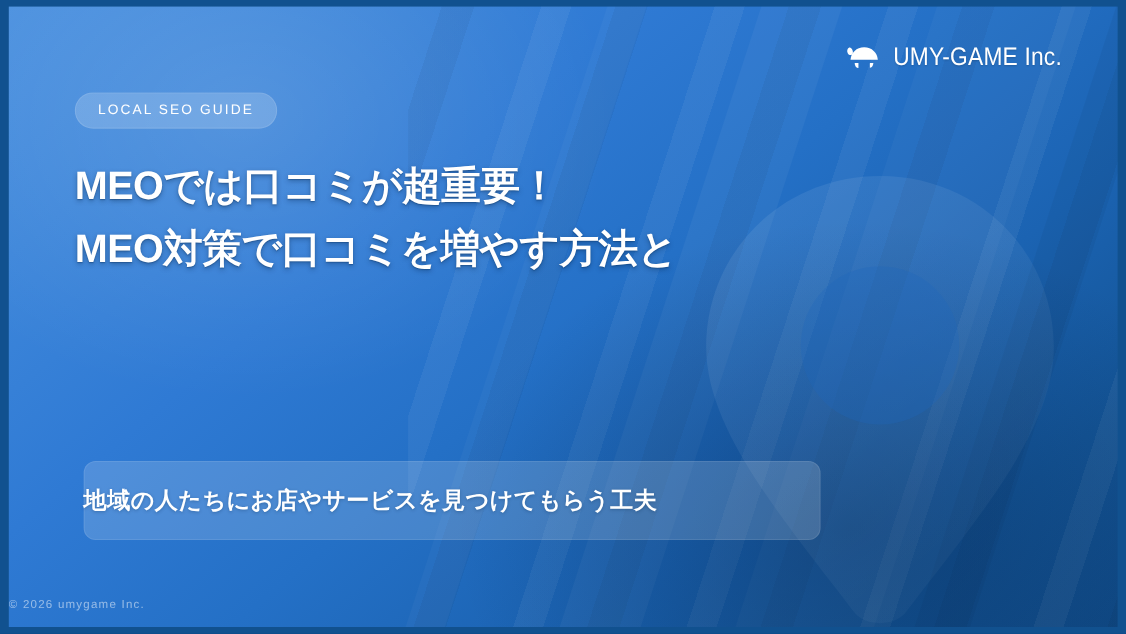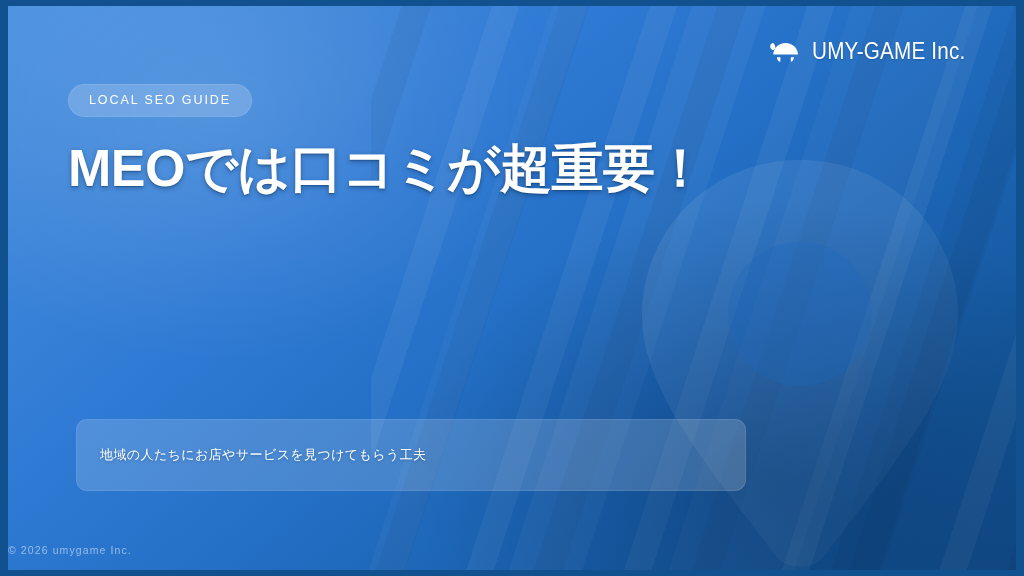--- a/index.html
+++ b/index.html
@@ -119,44 +119,43 @@
   }
 
   
   .title {
     position:absolute;
     left:60px; top:134px;
     width:840px;
   }
   .title-line {
     color:#ffffff;
-    font-size:52px;
+    font-size:36px;
     font-weight:bold;
     line-height:57px;
     letter-spacing:-0.5px;
     white-space:nowrap;
     text-shadow:0 2px 5px rgba(4,35,70,0.38), 0 1px 1px rgba(4,35,70,0.30);
   }
 
   
   .subbox {
     position:absolute;
     left:68px; top:413px;
     width:670px; height:72px;
     border-radius:11px;
     background:rgba(255,255,255,0.165);
     box-shadow:inset 0 0 0 1px rgba(255,255,255,0.09);
     display:flex; align-items:center;
   }
   .subbox-text {
     color:#ffffff;
-    font-size:13px;
-    font-weight:400;
+    font-size:21px;
+    font-weight:700;
     letter-spacing:0.4px;
-    padding-left:24px;
     white-space:nowrap;
     text-shadow:0 1px 3px rgba(4,35,70,0.30);
   }
 
   
   .footer {
     position:absolute;
     left:0; right:0; bottom:14px;
     text-align:left;
     color:rgba(255,255,255,0.50);
@@ -210,20 +209,21 @@
       </svg>
       <span class="logo-text">UMY-GAME Inc.</span>
     </div>
 
     <div class="badge">
       <span>LOCAL SEO GUIDE</span>
     </div>
 
     <div class="title">
       <div class="title-line">MEOでは口コミが超重要！</div>
+      <div class="title-line">MEO対策で口コミを増やす方法と</div>
     </div>
 
     <div class="subbox">
       <span class="subbox-text">地域の人たちにお店やサービスを見つけてもらう工夫</span>
     </div>
 
     <div class="footer">© 2026 umygame Inc.</div>
 
   </div>
 </div>

